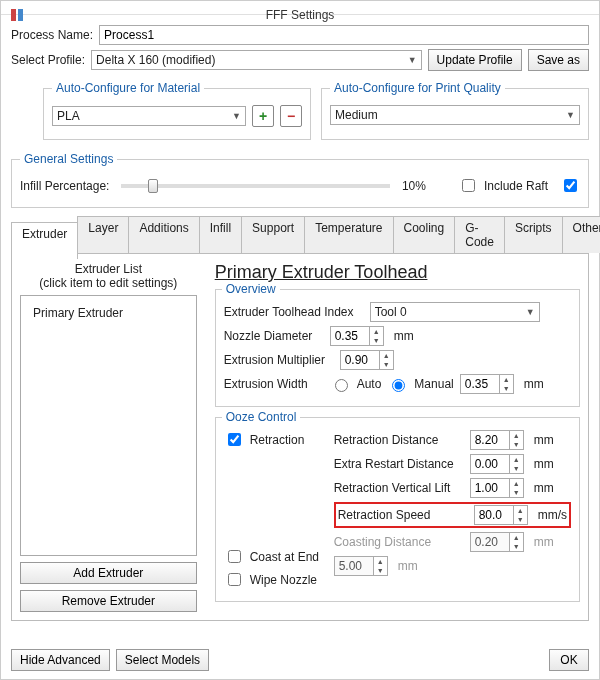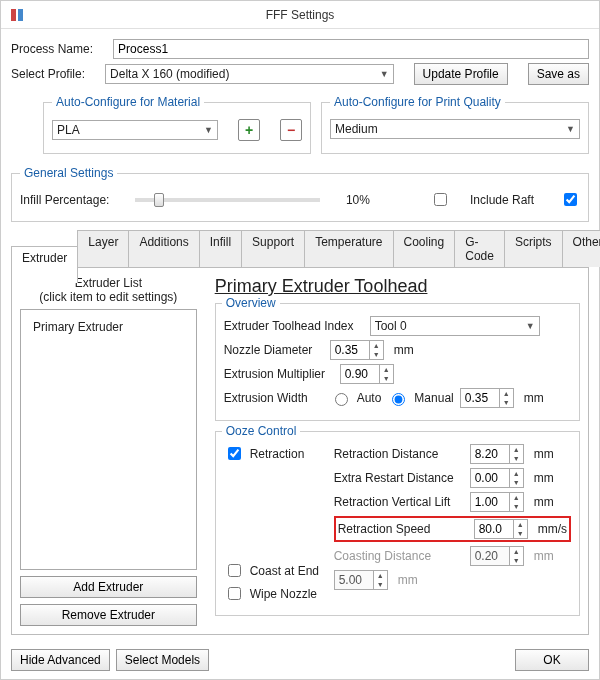--- a/index.html
+++ b/index.html
@@ -1,38 +1,38 @@
 <!DOCTYPE html>
 <html><head>
 <meta charset="utf-8">
 <style>
   * { box-sizing: border-box; font-family: "Segoe UI", Tahoma, sans-serif; font-size: 12px; }
   body { margin: 0; background: #f0f0f0; width: 600px; height: 680px; overflow: hidden; color: #222; }
   .window { background: #fff; border: 1px solid #ccc; width: 600px; height: 680px; position: relative; }
-  .titlebar { height: 28px; text-align: center; line-height: 28px; font-size: 13px; color: #333; border-bottom: 1px solid #e0e0e0; }
+  .titlebar { height: 14px; text-align: center; line-height: 28px; font-size: 13px; color: #333; border-bottom: 1px solid #e0e0e0; }
   .titlebar .icon { position: absolute; left: 8px; top: 6px; width: 16px; height: 16px; }
   .content { padding: 6px 10px 0 10px; }
-  .row { display: flex; align-items: center; margin: 4px 0; gap: 20px; }
+  .row { display: flex; align-items: center; margin: 4px 0; gap: 6px; }
   .label { white-space: nowrap; }
   input[type=text], select, .combo { border: 1px solid #aaa; background: #fff; height: 20px; padding: 0 4px; font-size: 12px; }
   .combo { display: flex; align-items: center; justify-content: space-between; }
   .combo .arrow { font-size: 9px; color: #555; }
   button { border: 1px solid #999; background: linear-gradient(#fdfdfd,#e8e8e8); height: 22px; padding: 0 8px; cursor: pointer; }
   fieldset { border: 1px solid #ccc; margin: 6px 0; padding: 6px 8px 8px 8px; }
   legend { color: #1a5fa8; padding: 0 4px; }
   .two-col { display: flex; gap: 10px; padding-left: 32px; }
   .two-col fieldset { flex: 1; }
   .iconbtn { width: 22px; height: 22px; border: 1px solid #888; border-radius: 2px; display: inline-flex; align-items: center; justify-content: center; font-weight: bold; font-size: 14px; }
   .iconbtn.add { color: #2a8a2a; }
   .iconbtn.remove { color: #c03030; }
   .slider { flex: 1; height: 4px; background: #ddd; position: relative; margin: 0 6px; }
   .slider .thumb { position: absolute; top: -5px; width: 10px; height: 14px; background: linear-gradient(#fff,#ddd); border: 1px solid #888; border-radius: 2px; }
   .tabs { display: flex; border-bottom: 1px solid #bbb; margin-top: 8px; }
   .tab { padding: 4px 10px; border: 1px solid #bbb; border-bottom: none; background: #eee; margin-right: -1px; cursor: pointer; }
-  .tab.active { background: #fff; position: relative; top: 16px; }
+  .tab.active { background: #fff; position: relative; top: 6px; }
   .tabbody { border: 1px solid #bbb; border-top: none; padding: 8px; display: flex; gap: 18px; min-height: 360px; }
   .extruder-list { width: 190px; display: flex; flex-direction: column; }
   .extruder-list .hdr { text-align: center; line-height: 1.2; margin-bottom: 4px; }
   .listbox { flex: 1; border: 1px solid #aaa; background: #fff; padding: 8px; }
   .listbox .item { padding: 2px 4px; cursor: pointer; }
   .panel { flex: 1; }
   .panel h2 { font-size: 18px; font-weight: normal; margin: 0 0 6px 0; text-decoration: underline; }
   .group { border: 1px solid #ccc; padding: 8px; margin-bottom: 10px; position: relative; }
   .group .gtitle { position: absolute; top: -8px; left: 6px; background: #fff; color: #1a5fa8; padding: 0 4px; font-size: 12px; }
   .frow { display: flex; align-items: center; gap: 6px; margin: 4px 0; }
@@ -280,15 +280,15 @@
           </div>
         </div>
       </div>
     </div>
   </div>
 
   <div class="bottom">
     <button>Hide Advanced</button>
     <button>Select Models</button>
     <div class="spacer"></div>
-    <button style="width:74px">OK</button>
+    <button style="width:40px">OK</button>
   </div>
 </div>
 
 </body></html>

